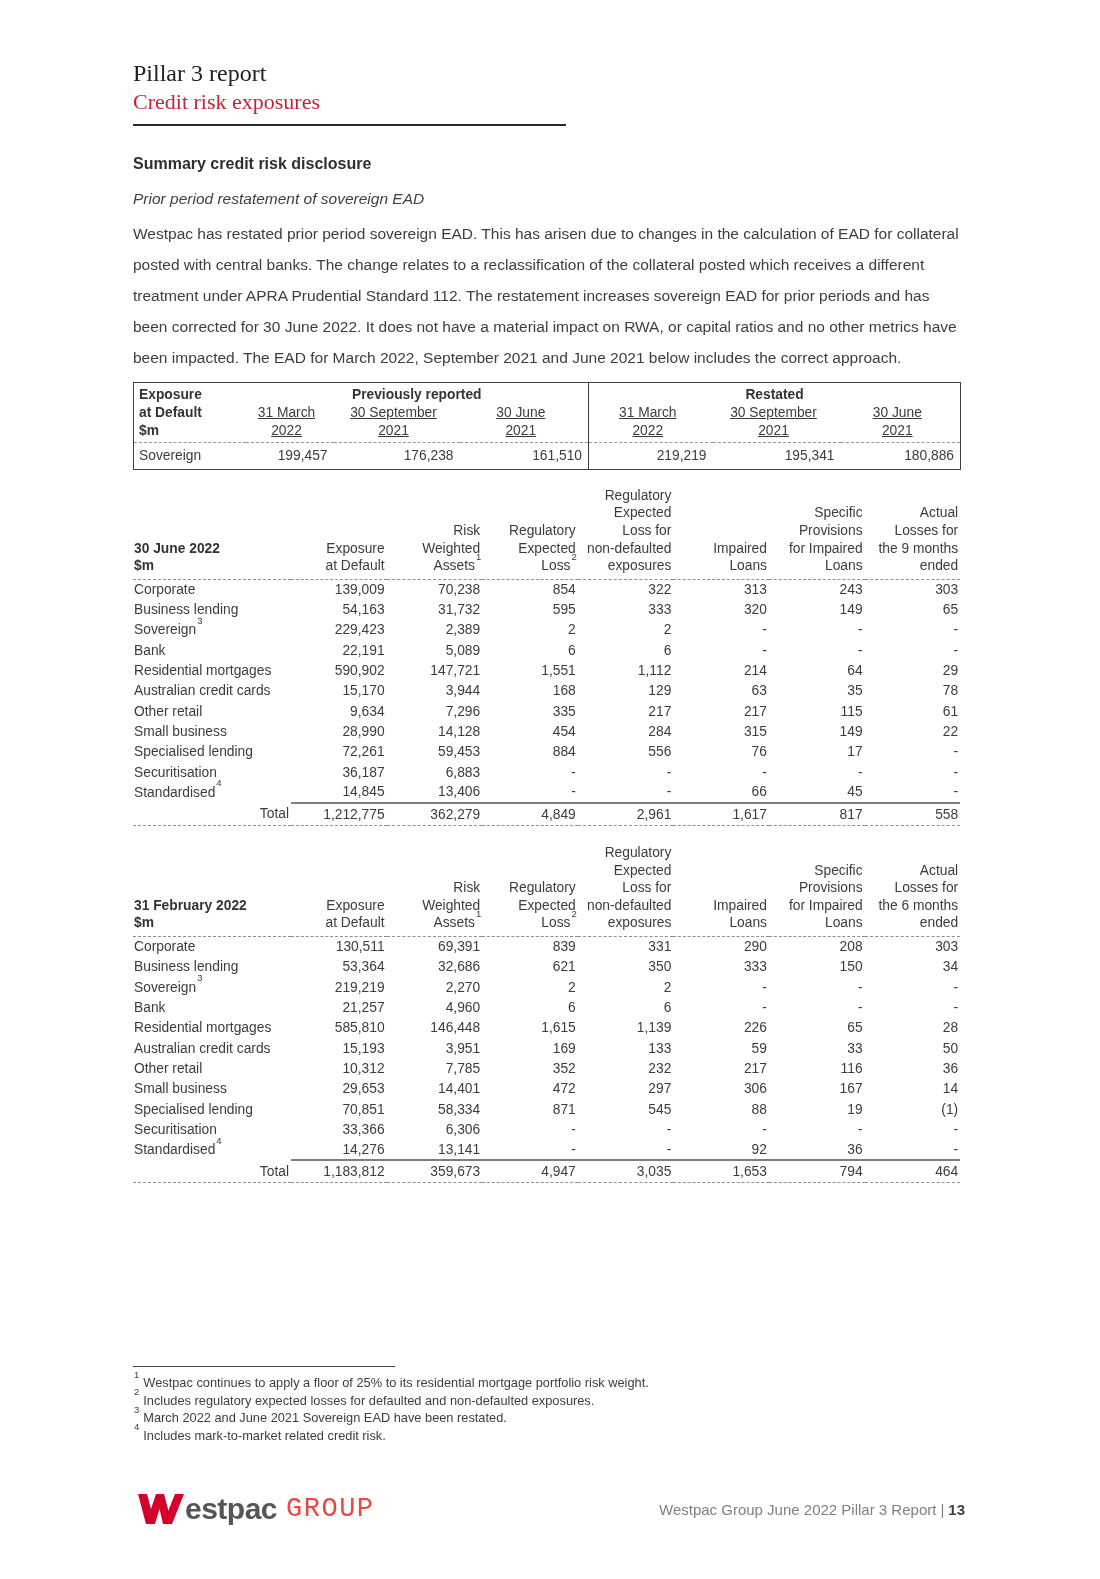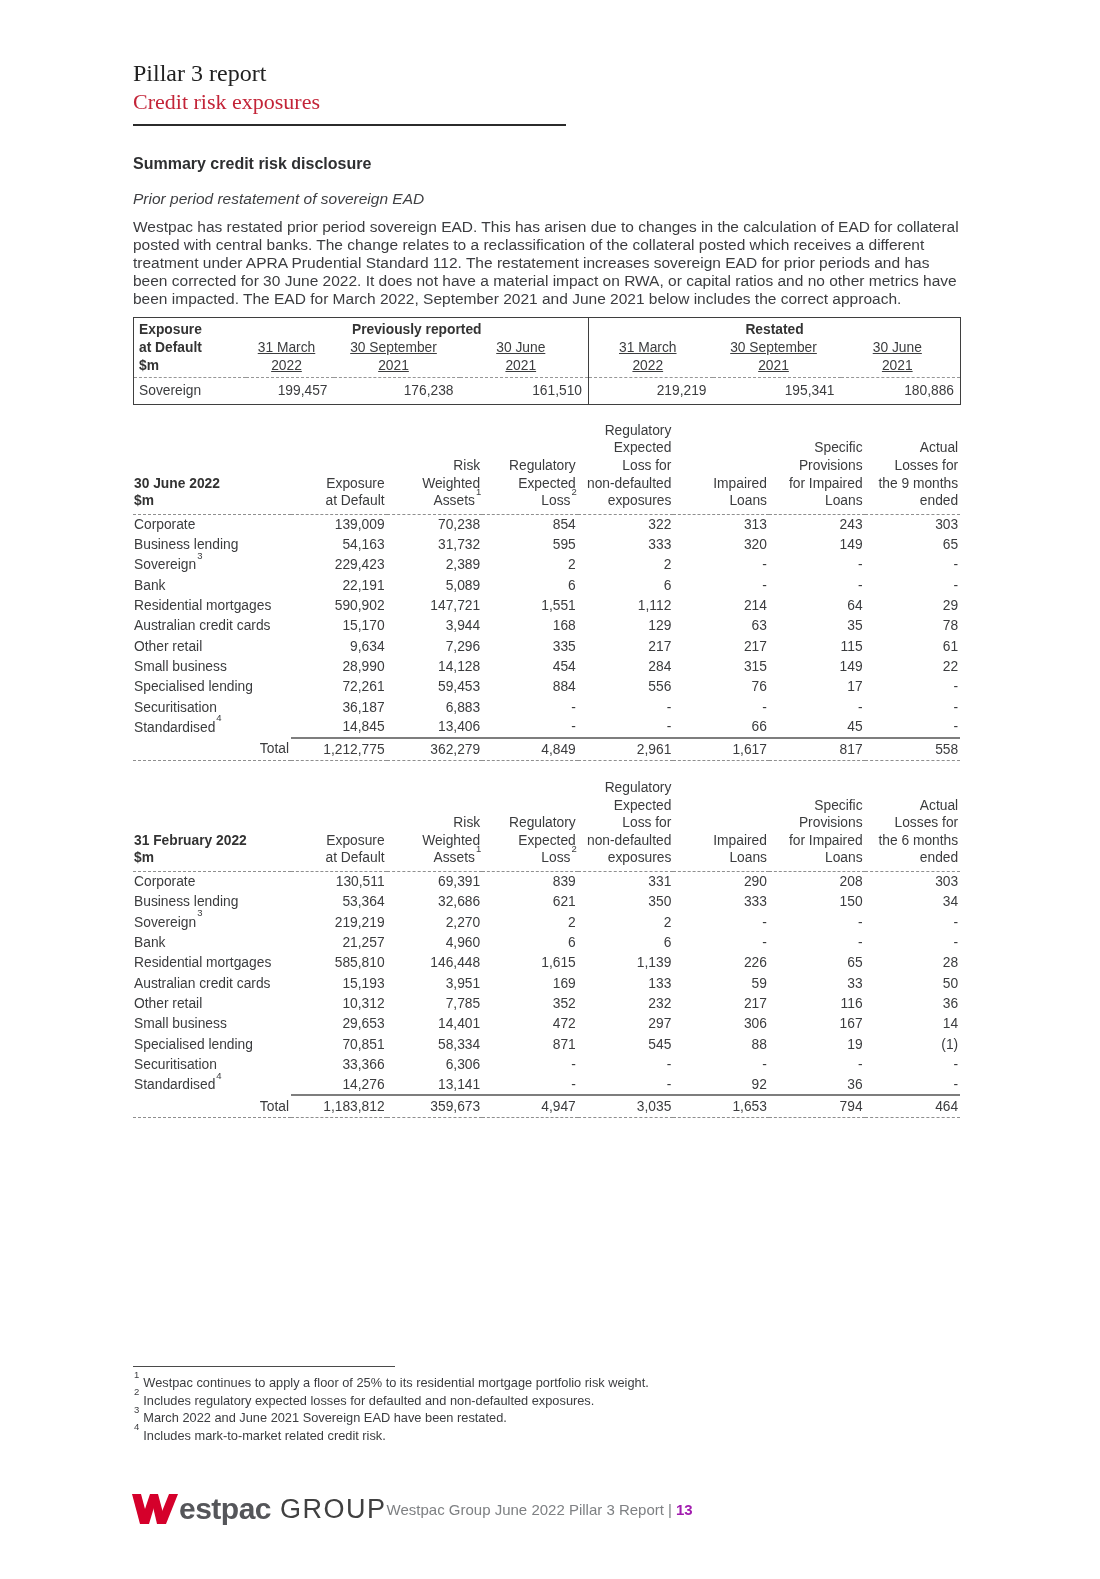--- a/index.html
+++ b/index.html
@@ -16,21 +16,21 @@
     font-size:24px; color:#222222; margin-top:60px; line-height:1.15;
   }
   .doc-subtitle {
     font-family:"Liberation Serif","DejaVu Serif",serif;
     font-size:22px; color:#c32438; margin-top:2px; line-height:1.1;
   }
   .title-rule { width:433px; border-top:2.5px solid #2b2b2b; margin-top:10px; }
 
   .section-heading { font-size:16px; font-weight:bold; color:#2e2f31; margin-top:29px; }
   .subsection-heading { font-size:15.5px; font-style:italic; color:#3e3f42; margin-top:17px; }
-  .body-par { font-size:15.5px; line-height:18px; margin-top:10px; color:#3c3d40; }
+  .body-par { font-size:15.5px; line-height:31px; margin-top:10px; color:#3c3d40; }
 
   table { border-collapse:collapse; width:827px; table-layout:fixed; }
   th, td { font-weight:normal; padding:0; }
   sup { font-size:9.5px; line-height:0; position:relative; top:-5px; left:1px; }
 
   
   .t1 { margin-top:9px; border:1.5px solid #3f3f3f; font-size:13.8px; color:#3b3c3e; }
   .t1 .corner { text-align:left; vertical-align:top; font-weight:bold; padding:3px 0 2px 5px; line-height:18px; color:#333; }
   .t1 .group { font-weight:bold; text-align:center; padding-top:3px; line-height:18px; color:#333; }
   .t1 .datecell { text-align:center; padding-right:6px; line-height:18px; vertical-align:bottom; padding-bottom:2px;text-decoration:underline; }
@@ -50,28 +50,28 @@
   .t2 tbody td.num { text-align:right; }
   .t2 tfoot td { border-top:2px solid #7e7e7e; border-bottom:1.5px dashed #8f8f8f; height:23px; text-align:right; padding-right:2px; }
   .t2 tfoot td.lbl { border-top:none; text-align:right; padding-left:1px; }
 
   
   .footnotes { position:absolute; left:133px; top:1366px; width:720px; font-size:12.8px; line-height:17.5px; color:#3c3d40; }
   .fn-rule { width:262px; border-top:1.5px solid #4a4a4a; margin-bottom:7px; }
   .fn-item sup { margin-right:5px; top:-4px; }
 
   
-  .footer { position:absolute; left:132px; width:827px; top:1492px; display:flex; align-items:center; }
+  .footer { position:absolute; left:138px; width:827px; top:1492px; display:flex; justify-content:space-between; align-items:center; }
   .logo { display:flex; align-items:center; }
   .logo svg { width:46px; height:30px; margin-right:1px; }
   .logo-estpac { font-size:30px; font-weight:bold; color:#55565a; letter-spacing:-0.5px; }
-  .logo-group { font-size:27px; color:#404040; margin-left:9px; letter-spacing:1.5px; }
+  .logo-group { font-size:27px; color:#ef4444; margin-left:9px; letter-spacing:1.5px;font-family:Liberation Mono, monospace; }
   .page-ref { font-size:15px; color:#7e8083; }
   .page-ref .sep { margin:0 4px; }
-  .page-ref b { font-weight:bold; color:#a21caf; }
+  .page-ref b { font-weight:bold; color:#404040; }
 </style>
 </head>
 <body>
 
 <div class="content">
 
   <div class="doc-title">Pillar 3 report</div>
   <div class="doc-subtitle">Credit risk exposures</div>
   <div class="title-rule"></div>
 

